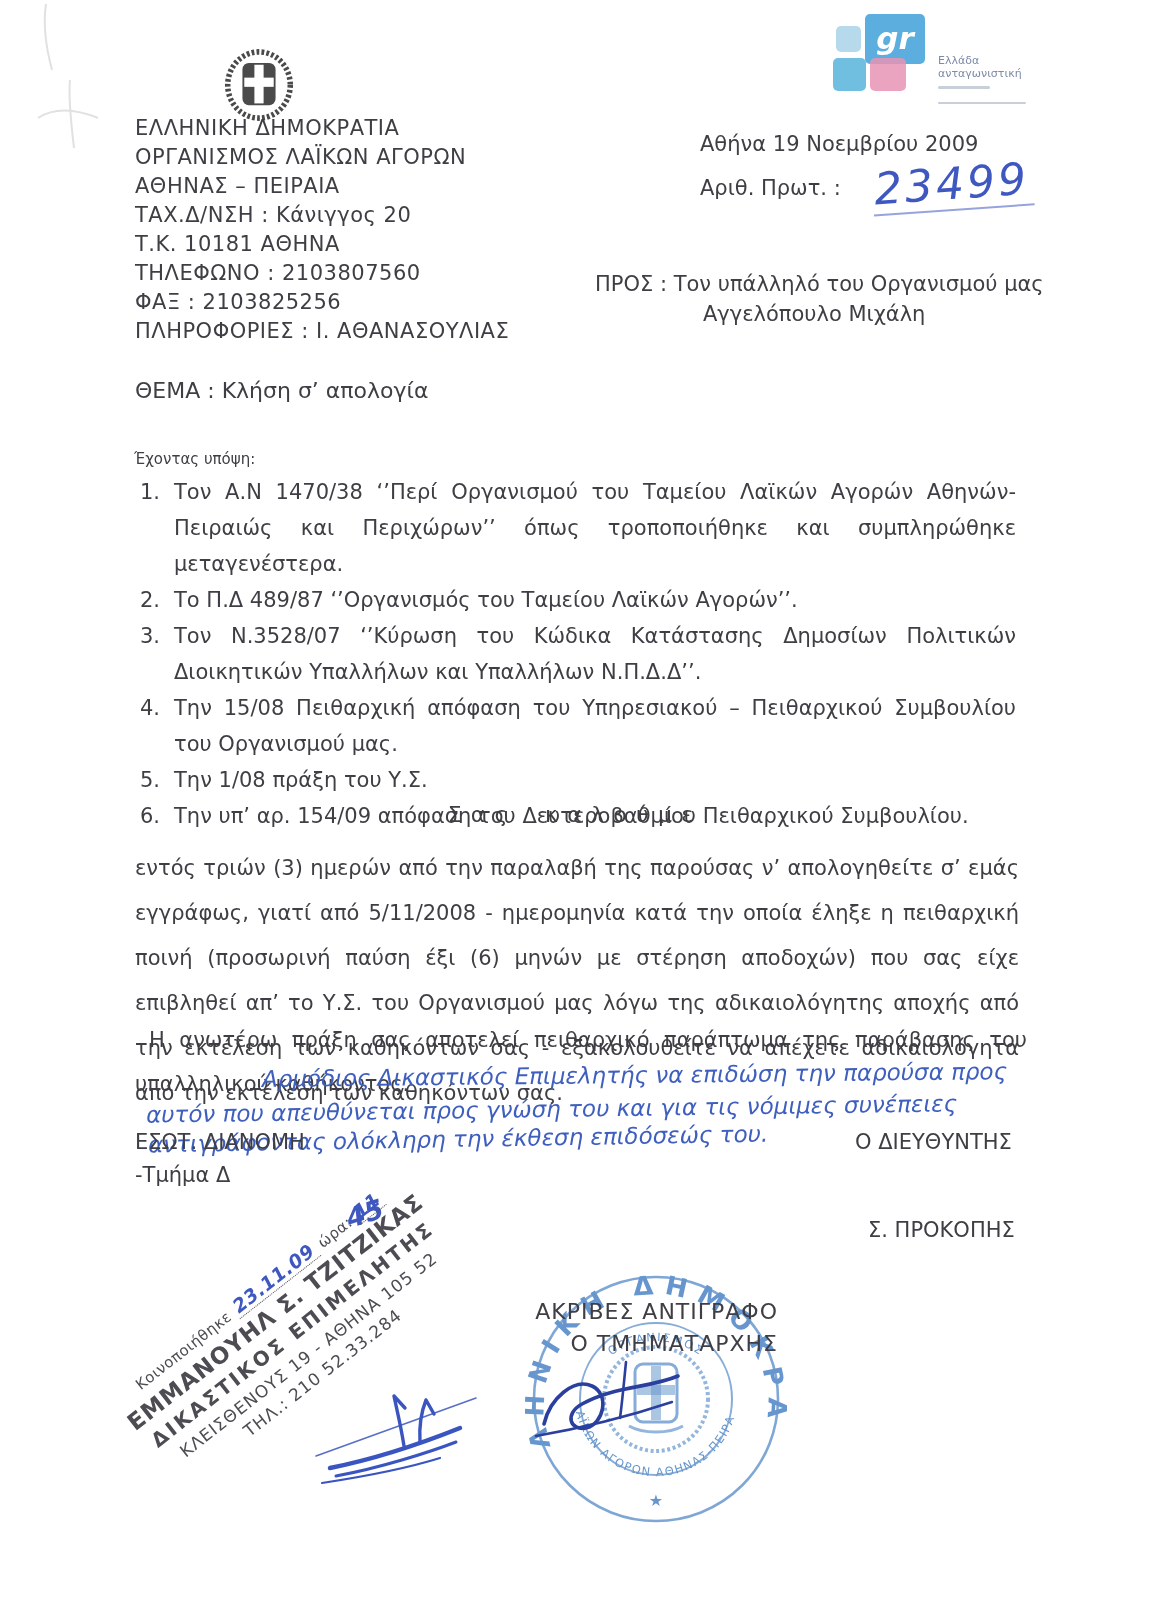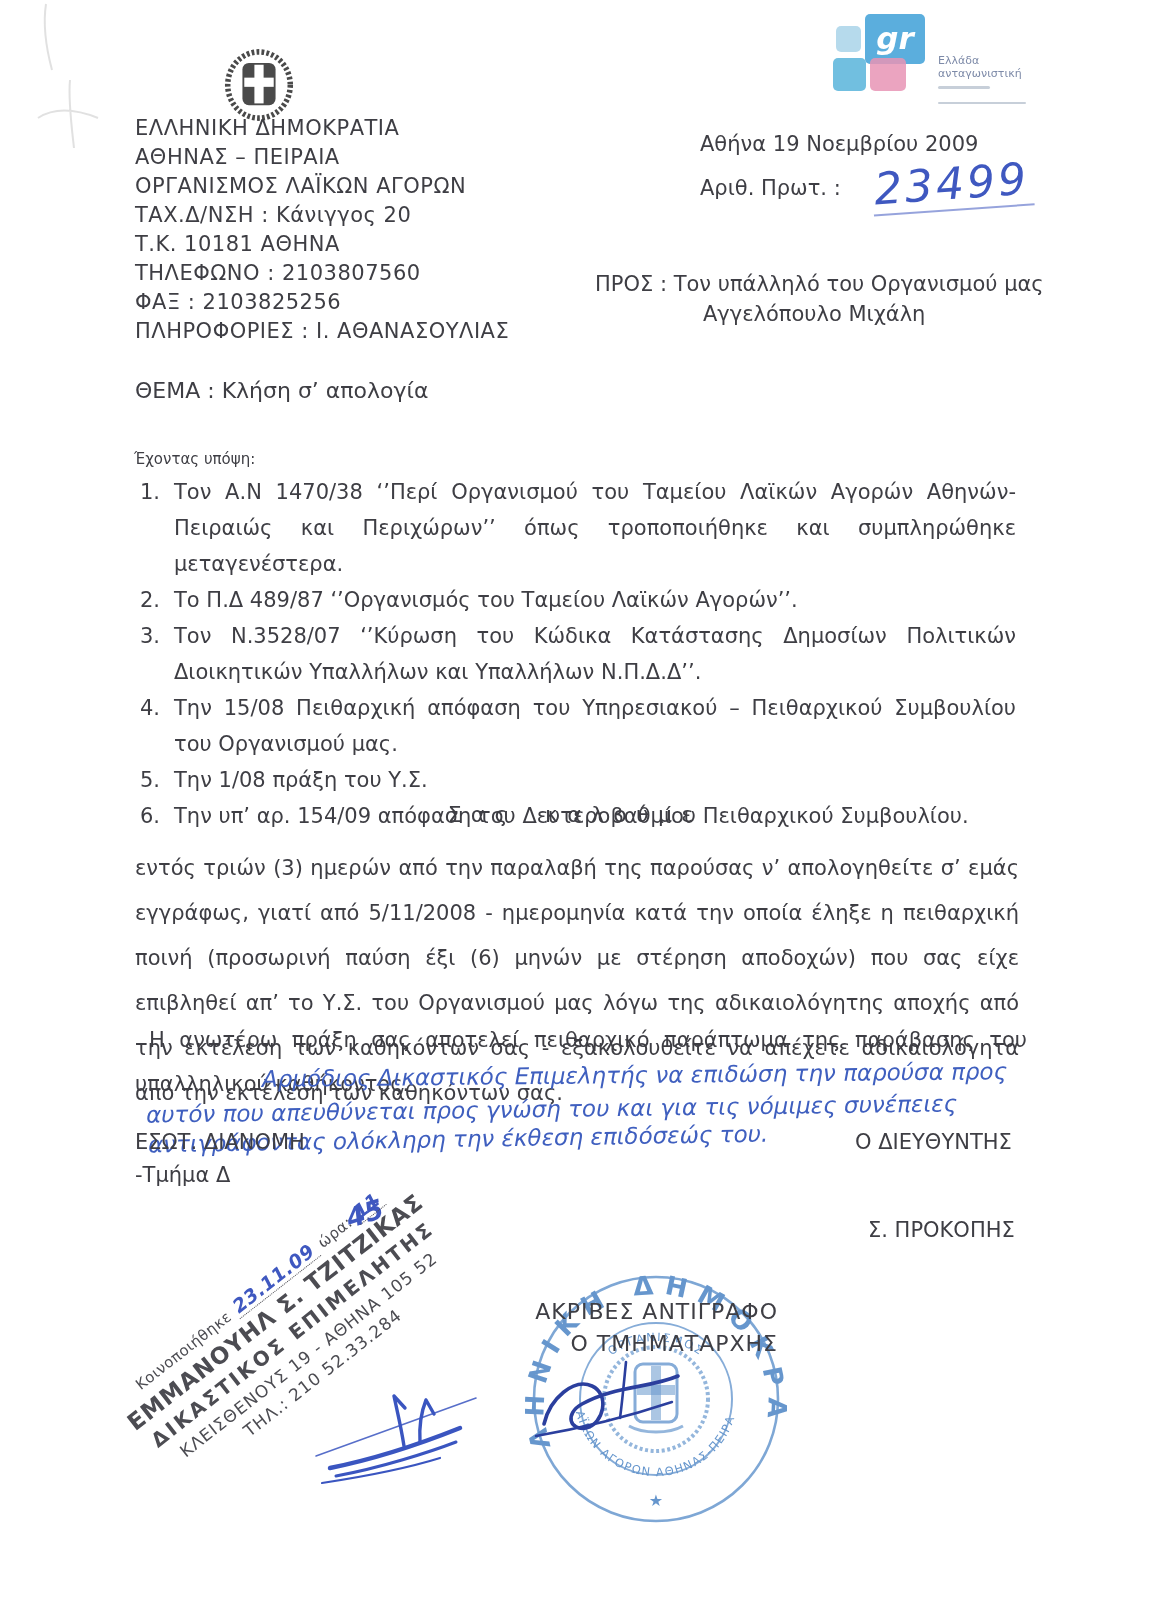--- a/index.html
+++ b/index.html
@@ -96,22 +96,22 @@
     <div class="gr-caption">
       <div>Ελλάδα</div>
       <div>ανταγωνιστική</div>
     </div>
     <div class="gr-fineline" style="left:120px;top:74px;width:52px;"></div>
     <div class="gr-fineline" style="left:120px;top:90px;width:88px;height:2px;"></div>
   </div>
 
   <div class="abs header-lines">
     <div>ΕΛΛΗΝΙΚΗ   ΔΗΜΟΚΡΑΤΙΑ</div>
+    <div>ΟΡΓΑΝΙΣΜΟΣ ΛΑΪΚΩΝ  ΑΓΟΡΩΝ</div>
     <div>ΑΘΗΝΑΣ – ΠΕΙΡΑΙΑ</div>
-    <div>ΟΡΓΑΝΙΣΜΟΣ ΛΑΪΚΩΝ  ΑΓΟΡΩΝ</div>
     <div>ΤΑΧ.Δ/ΝΣΗ : Κάνιγγος 20</div>
     <div>Τ.Κ. 10181 ΑΘΗΝΑ</div>
     <div>ΤΗΛΕΦΩΝΟ : 2103807560</div>
     <div>ΦΑΞ : 2103825256</div>
     <div>ΠΛΗΡΟΦΟΡΙΕΣ : Ι. ΑΘΑΝΑΣΟΥΛΙΑΣ</div>
   </div>
 
   <div class="abs date-line">Αθήνα 19 Νοεμβρίου 2009</div>
   <div class="abs proto-line">Αριθ. Πρωτ. :</div>
   <div class="abs proto-num">23499</div>

